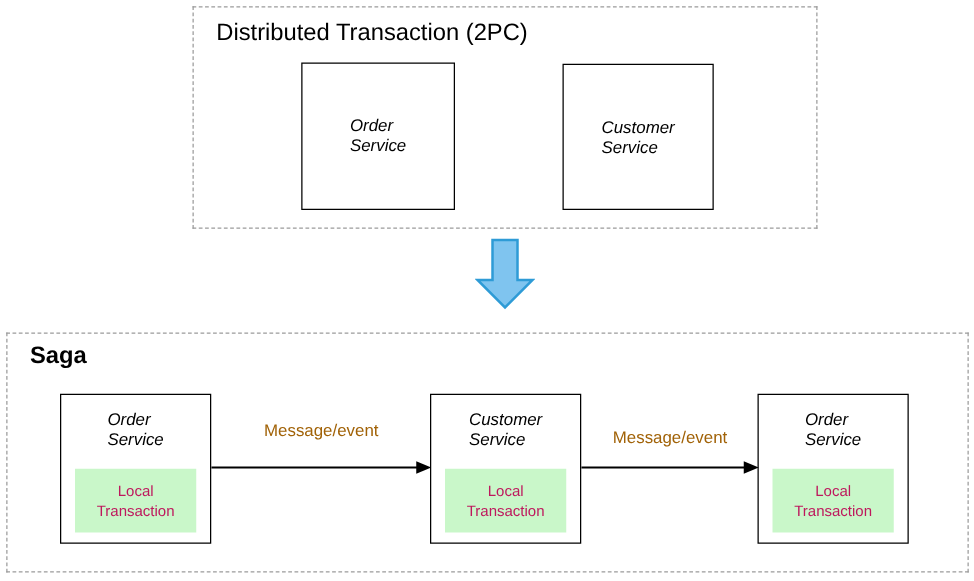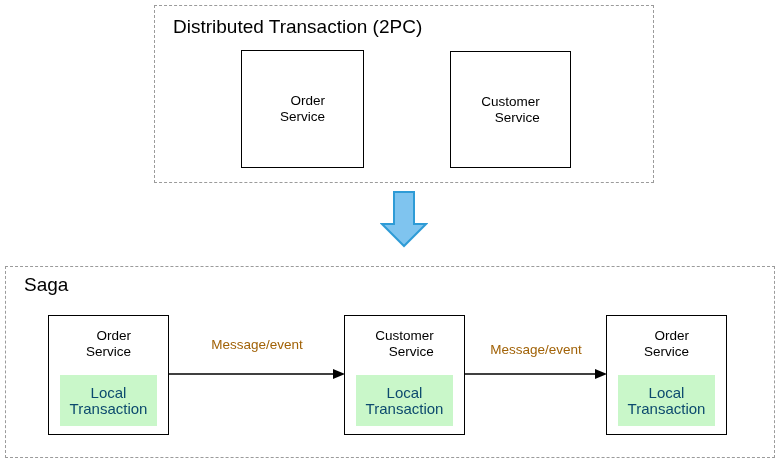--- a/index.html
+++ b/index.html
@@ -47,38 +47,40 @@
     color: #000000;
     white-space: nowrap;
   }
   #title-2pc {
     left: 18px;
     top: 10px;
   }
   #title-saga {
     left: 18px;
     top: 7px;
+    font-weight: bold;
   }
 
   
   .service-box {
     position: absolute;
     border: 1.6px solid #000000;
     background: #ffffff;
     box-sizing: border-box;
     display: flex;
     align-items: center;
     justify-content: center;
   }
   .service-label {
     font-size: 13.5px;
     line-height: 16px;
-    text-align: right;
+    text-align: left;
     color: #000000;
     white-space: pre-line;
+    font-style: italic;
   }
   #box-2pc-order {
     left: 241px;
     top: 50px;
     width: 123px;
     height: 118px;
   }
   #box-2pc-customer {
     left: 450px;
     top: 51px;
@@ -116,24 +118,24 @@
     left: 11px;
     right: 11px;
     top: 59px;
     height: 51px;
     background: #c9f7c9;
     display: flex;
     align-items: center;
     justify-content: center;
   }
   .local-txn-label {
-    font-size: 15px;
+    font-size: 12px;
     line-height: 16px;
     text-align: center;
-    color: #0c4a6e;
+    color: #be185d;
     white-space: pre-line;
   }
   #saga-box-0 { left: 48px; }
   #saga-box-1 { left: 344px; }
   #saga-box-2 { left: 606px; }
 
   
   .msg-arrow {
     position: absolute;
     top: 366px;

